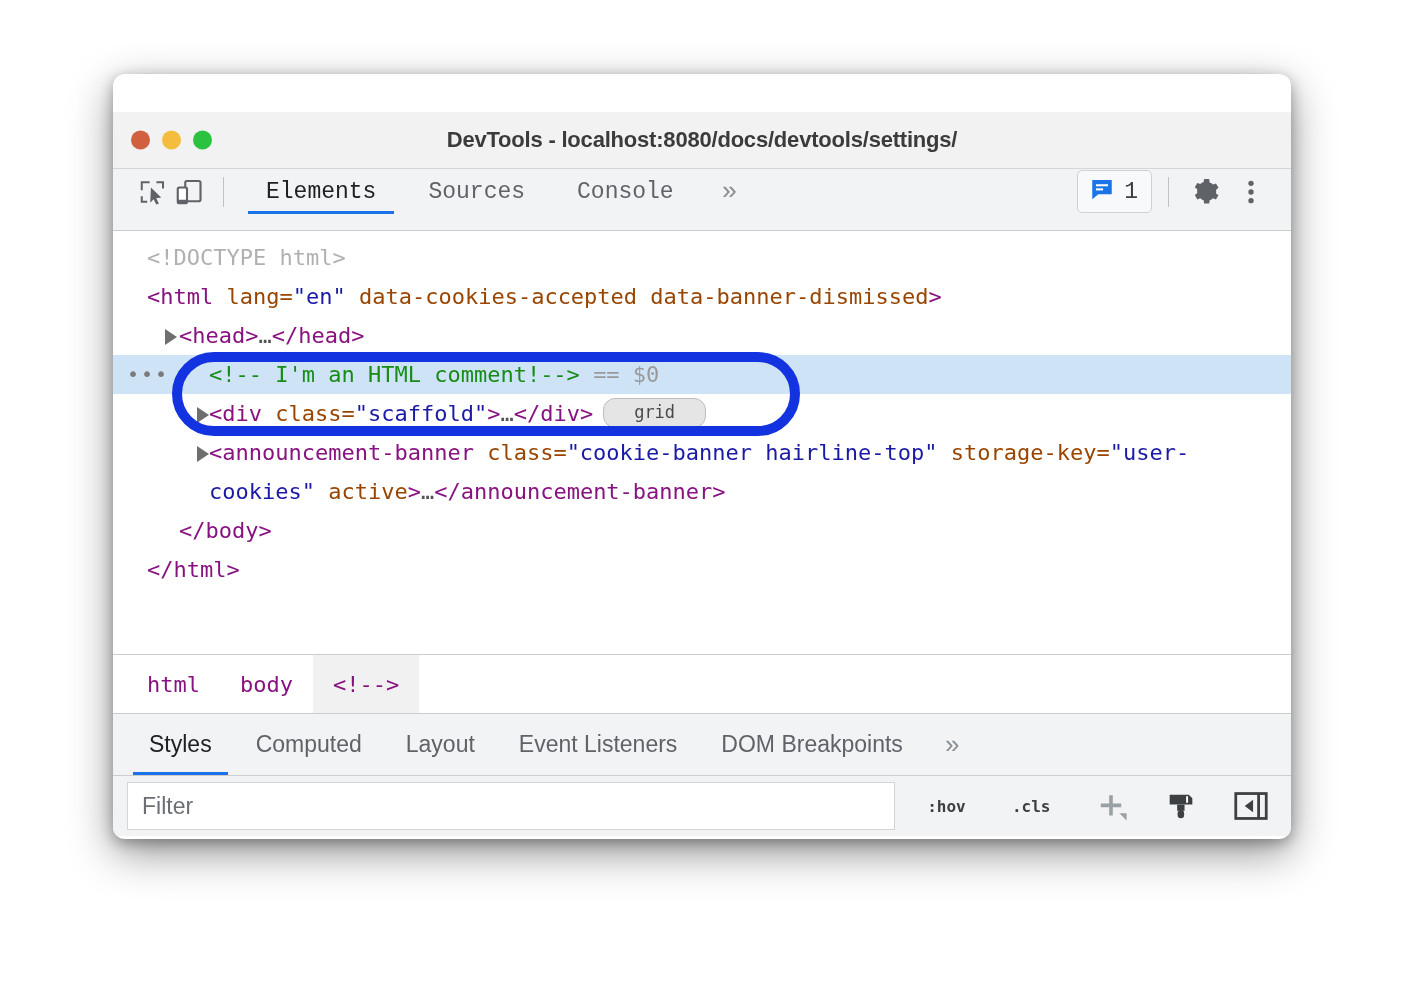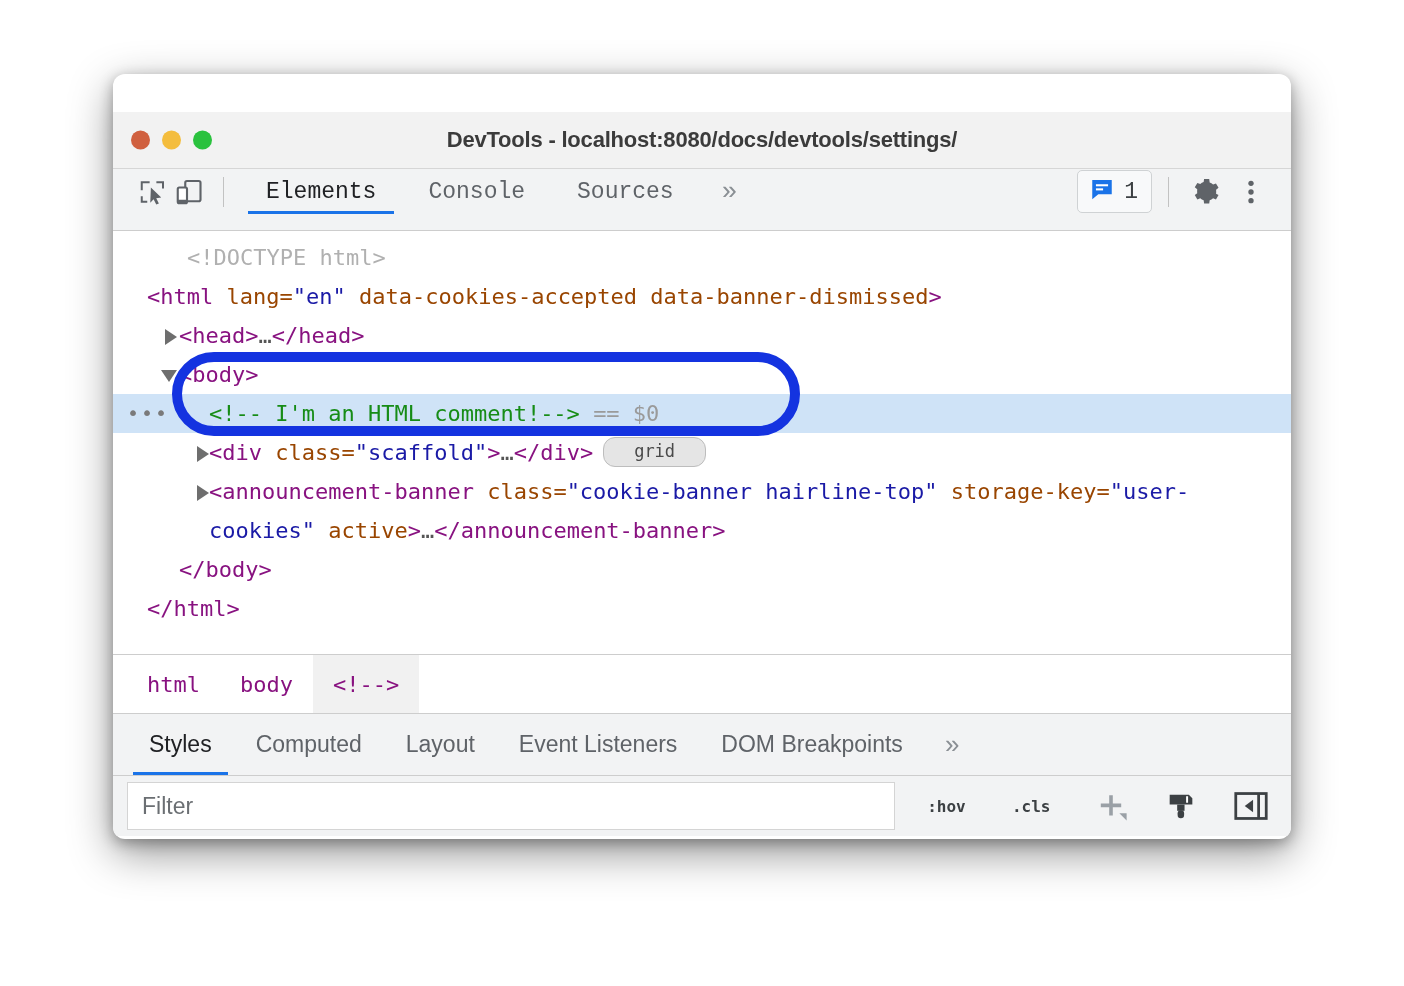--- a/index.html
+++ b/index.html
@@ -163,21 +163,21 @@
 
   .dots-marker {
     position: absolute;
     left: 14px; top: 0;
     line-height: 39px;
     color: #7a7a7a;
     letter-spacing: 2px;
     font-size: 20px;
   }
 
-  .c-doctype { color: #b0b0b0; margin-left: 40px; }
+  .c-doctype { color: #b0b0b0; }
   .c-tag     { color: #881280; }
   .c-attr    { color: #994500; }
   .c-val     { color: #1a1aa6; }
   .c-comment { color: #168c16; }
   .c-ref     { color: #9a9a9a; }
   .c-ellip   { color: #555; }
 
   .badge-grid {
     display: inline-block;
     border: 1px solid #bdbdbd;
@@ -325,24 +325,24 @@
         </svg>
       </div>
 
       <div class="tb-sep"></div>
 
       <div class="tabs">
         <div class="tab active">
           <span>Elements</span>
         </div>
         <div class="tab">
+          <span>Sources</span>
+        </div>
+        <div class="tab">
           <span>Console</span>
-        </div>
-        <div class="tab">
-          <span>Sources</span>
         </div>
         <div class="tab more">
           <span>»</span>
         </div>
       </div>
 
       <div class="tb-right">
         <div class="issues-pill">
           <span>
             <svg width="26" height="26" viewBox="0 0 24 24">
@@ -381,24 +381,20 @@
 
       <div class="node-row ind1">
         <span class="c-tag">&lt;html</span><span class="c-attr"> lang=</span><span class="c-val">"en"</span><span class="c-attr"> data-cookies-accepted</span><span class="c-attr"> data-banner-dismissed</span><span class="c-tag">&gt;</span>
       </div>
 
       <div class="node-row ind2">
         <span class="tri closed"></span>
         <span class="c-tag">&lt;head&gt;</span><span class="c-ellip">…</span><span class="c-tag">&lt;/head&gt;</span>
       </div>
 
-      <div class="node-row ind2">
-        <span class="tri open"></span>
-        <span class="c-tag">&lt;body&gt;</span>
-      </div>
 
       <div class="node-row ind3 selected">
         <span class="dots-marker">•••</span>
         <span class="c-comment">&lt;!-- I'm an HTML comment!--&gt;</span>
         <span class="c-ref">== $0</span>
       </div>
 
       <div class="node-row ind3">
         <span class="tri closed deep"></span>
         <span class="c-tag">&lt;div</span><span class="c-attr"> class=</span><span class="c-val">"scaffold"</span><span class="c-tag">&gt;</span><span class="c-ellip">…</span><span class="c-tag">&lt;/div&gt;</span><span class="badge-grid">grid</span>

